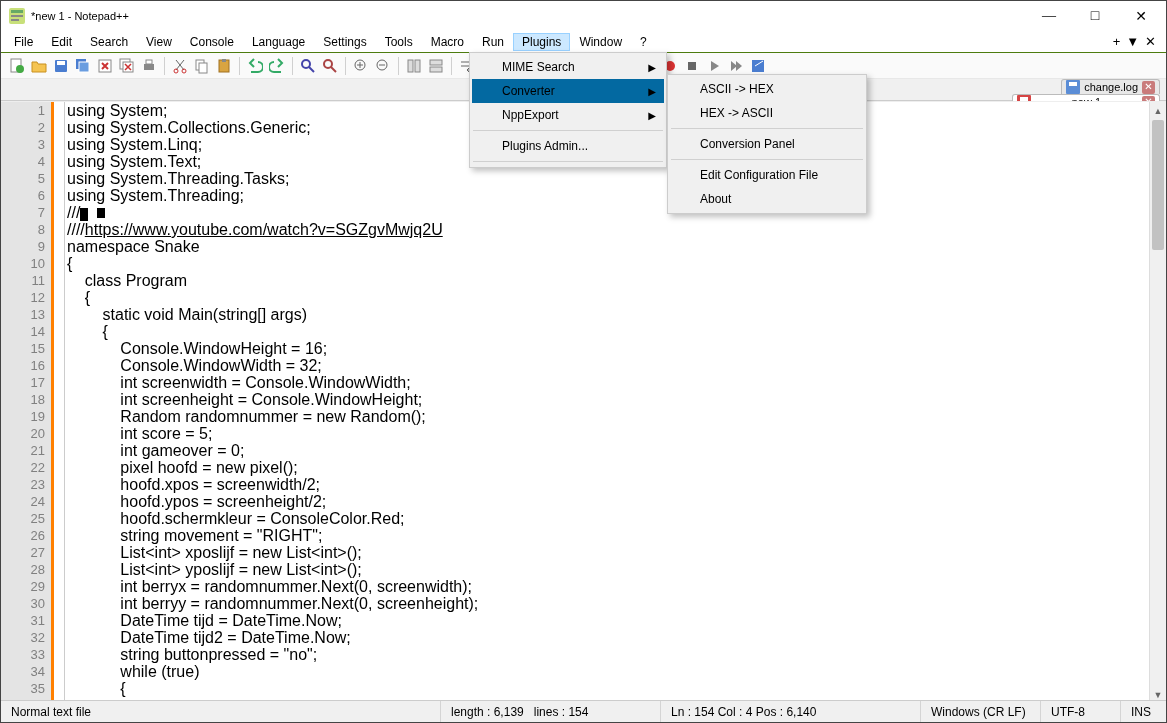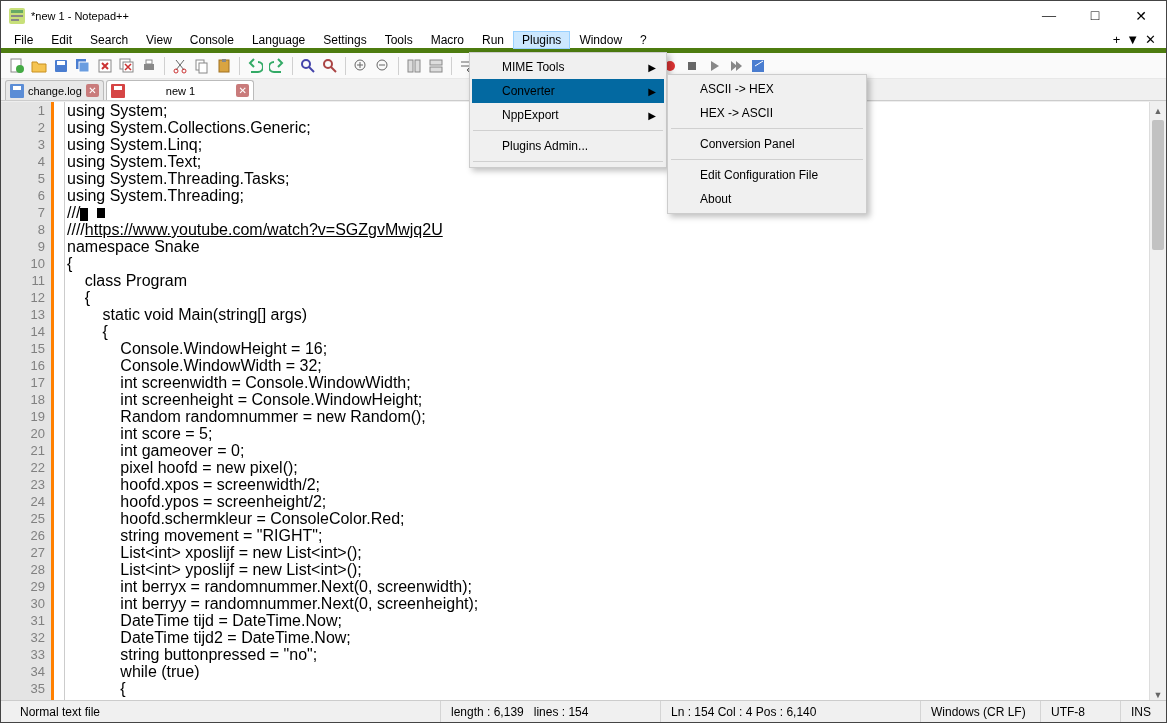--- a/index.html
+++ b/index.html
@@ -1,44 +1,44 @@
 <!DOCTYPE html>
 <html><head>
 <meta charset="utf-8">
 <style>
 * { margin: 0; padding: 0; box-sizing: border-box; font-family: "Segoe UI", Tahoma, sans-serif; }
 body { background: #fff; width: 1167px; height: 723px; overflow: hidden; position: relative; border: 1px solid #444; }
 .titlebar { height: 30px; display: flex; align-items: center; padding: 0 2px 0 8px; background: #fff; }
 .titlebar .appicon { width: 16px; height: 16px; margin-right: 6px; }
 .titlebar .title { font-size: 11px; flex: 1; color: #000; }
 .titlebar .winbtn { width: 46px; height: 30px; display: flex; align-items: center; justify-content: center; font-size: 14px; font-family: "Segoe UI Symbol"; }
-.menubar { height: 22px; display: flex; align-items: center; padding: 0 4px; background: #fff; font-size: 12px; border-bottom: 5px solid #4d7c0f; }
+.menubar { height: 22px; display: flex; align-items: center; padding: 0 4px; background: #fff; font-size: 12px; border-bottom: 1px solid #4d7c0f; }
 .menubar .menuitem { padding: 2px 9px; }
 .menubar .menuitem.active { background: #cce8ff; border: 1px solid #99d1ff; padding: 1px 8px; }
 .menubar .right { margin-left: auto; display: flex; align-items: center; gap: 6px; padding-right: 6px; }
 .menubar .right span { font-size: 13px; }
 .toolbar { height: 26px; display: flex; align-items: center; padding: 2px 6px; gap: 2px; border-bottom: 1px solid #e8e8e8; background:#fafafa; }
 .toolbar .tbtn { width: 20px; height: 20px; display: flex; align-items: center; justify-content: center; }
 .toolbar .sep { width: 1px; height: 18px; background: #d0d0d0; margin: 0 3px; }
-.tabbar { height: 22px; display: flex; align-items: flex-end; background: #f0f0f0; border-bottom: 1px solid #ccc; padding: 0 4px; }
+.tabbar { height: 22px; display: flex; align-items: flex-end; background: #f0f0f0; border-bottom: 1px solid #ccc; padding: 0 4px; flex-direction: column; }
 .tab { height: 20px; display: flex; align-items: center; padding: 0 4px 0 4px; background: #e8e8e8; border: 1px solid #bbb; border-bottom: none; border-radius: 3px 3px 0 0; margin-right: 2px; font-size: 11px; gap: 4px; }
 .tab.active { background: #fff; gap: 41px; }
 .tab .tabicon { width: 14px; height: 14px; }
 .tab .close { width: 13px; height: 13px; background: #c97b7b; color: #fff; font-size: 10px; display:flex;align-items:center;justify-content:center;border-radius:2px; line-height:1; }
 .editor { display: flex; height: 602px; background: #fff; border-top: 1px solid #eee; position:relative; }
 .gutter { width: 50px; background: #e4e4e4; text-align: right; padding: 0 6px 0 0; font-family: Consolas, monospace; font-size: 13px; color: #808080; line-height: 17px; }
 .margin { width: 14px; background: #fff; border-left: 3px solid #ff8000; border-right:1px solid #ccc; }
 .code { flex: 1; font-family: Consolas, monospace; font-size: 16px; line-height: 17px; white-space: pre; color: #000; padding-left: 2px; overflow:hidden; }
 .code a { color: #000; text-decoration: underline; }
 .cursorblk { display:inline-block; width:8px; height:13px; background:#000; vertical-align:text-bottom; }
 .caret { display:inline-block; width:8px; height:10px; background:#000; vertical-align:baseline; margin-left:4px;}
 .vscrollbar { position:absolute; right:0; top:0; width:17px; height:100%; background:#f0f0f0; border-left:1px solid #ddd;}
 .vscrollbar .thumb { position:absolute; top:18px; left:2px; right:2px; height:130px; background:#c2c2c2; border-radius:2px;}
 .vscrollbar .arrow{ position:absolute; left:0;right:0; height:17px; display:flex; align-items:center; justify-content:center; font-size:9px; color:#666;}
-.statusbar { position: absolute; bottom: 0; left: 0; right: 0; height: 22px; background: #f0f0f0; border-top: 1px solid #ccc; display: flex; align-items: center; font-size: 12px; padding-left: 9px; }
+.statusbar { position: absolute; bottom: 0; left: 0; right: 0; height: 22px; background: #f0f0f0; border-top: 1px solid #ccc; display: flex; align-items: center; font-size: 12px; }
 .statusbar .cell { padding: 0 10px; border-right: 1px solid #d4d4d4; height: 100%; display: flex; align-items: center; }
 .statusbar .cell.wide { flex:1;}
 .dropdown { position: absolute; background: #f0f0f0; border: 1px solid #ccc; box-shadow: 3px 3px 6px rgba(0,0,0,0.25); font-size: 12px; min-width: 198px; padding: 2px; z-index: 10; }
 .dropdown.sub { min-width: 200px; }
 .dropdown-item { padding: 5px 28px 5px 30px; display: flex; align-items: center; position: relative; }
 .dropdown-item.highlight { background: #0369a1; }
 .dropdown-item .arrow { position: absolute; right: 8px; font-size: 10px; }
 .dropdown-sep { height: 1px; background: #d0d0d0; margin: 3px 1px; }
 #plugins-menu { left: 468px; top: 51px; }
 #converter-menu { left: 666px; top: 73px; }
@@ -334,21 +334,21 @@
   <div class="code" id="code"><div>using System;</div><div>using System.Collections.Generic;</div><div>using System.Linq;</div><div>using System.Text;</div><div>using System.Threading.Tasks;</div><div>using System.Threading;</div><div>///<span class="cursorblk"></span> <span class="caret"></span></div><div>////<a>https://www.youtube.com/watch?v=SGZgvMwjq2U</a></div><div>namespace Snake</div><div>{</div><div>    class Program</div><div>    {</div><div>        static void Main(string[] args)</div><div>        {</div><div>            Console.WindowHeight = 16;</div><div>            Console.WindowWidth = 32;</div><div>            int screenwidth = Console.WindowWidth;</div><div>            int screenheight = Console.WindowHeight;</div><div>            Random randomnummer = new Random();</div><div>            int score = 5;</div><div>            int gameover = 0;</div><div>            pixel hoofd = new pixel();</div><div>            hoofd.xpos = screenwidth/2;</div><div>            hoofd.ypos = screenheight/2;</div><div>            hoofd.schermkleur = ConsoleColor.Red;</div><div>            string movement = "RIGHT";</div><div>            List&lt;int&gt; xposlijf = new List&lt;int&gt;();</div><div>            List&lt;int&gt; yposlijf = new List&lt;int&gt;();</div><div>            int berryx = randomnummer.Next(0, screenwidth);</div><div>            int berryy = randomnummer.Next(0, screenheight);</div><div>            DateTime tijd = DateTime.Now;</div><div>            DateTime tijd2 = DateTime.Now;</div><div>            string buttonpressed = "no";</div><div>            while (true)</div><div>            {</div></div>
   <div class="vscrollbar">
     <div class="arrow" style="top:0">▲</div>
     <div class="thumb"></div>
     <div class="arrow" style="bottom:0">▼</div>
   </div>
 </div>
 
 <div class="dropdown" id="plugins-menu">
   <div class="dropdown-item">
-      <span>MIME Tools</span>
+      <span>MIME Search</span>
       <span class="arrow">▶</span>
     </div>
   <div class="dropdown-item highlight">
       <span>Converter</span>
       <span class="arrow">▶</span>
     </div>
   <div class="dropdown-item">
       <span>NppExport</span>
       <span class="arrow">▶</span>
     </div>

